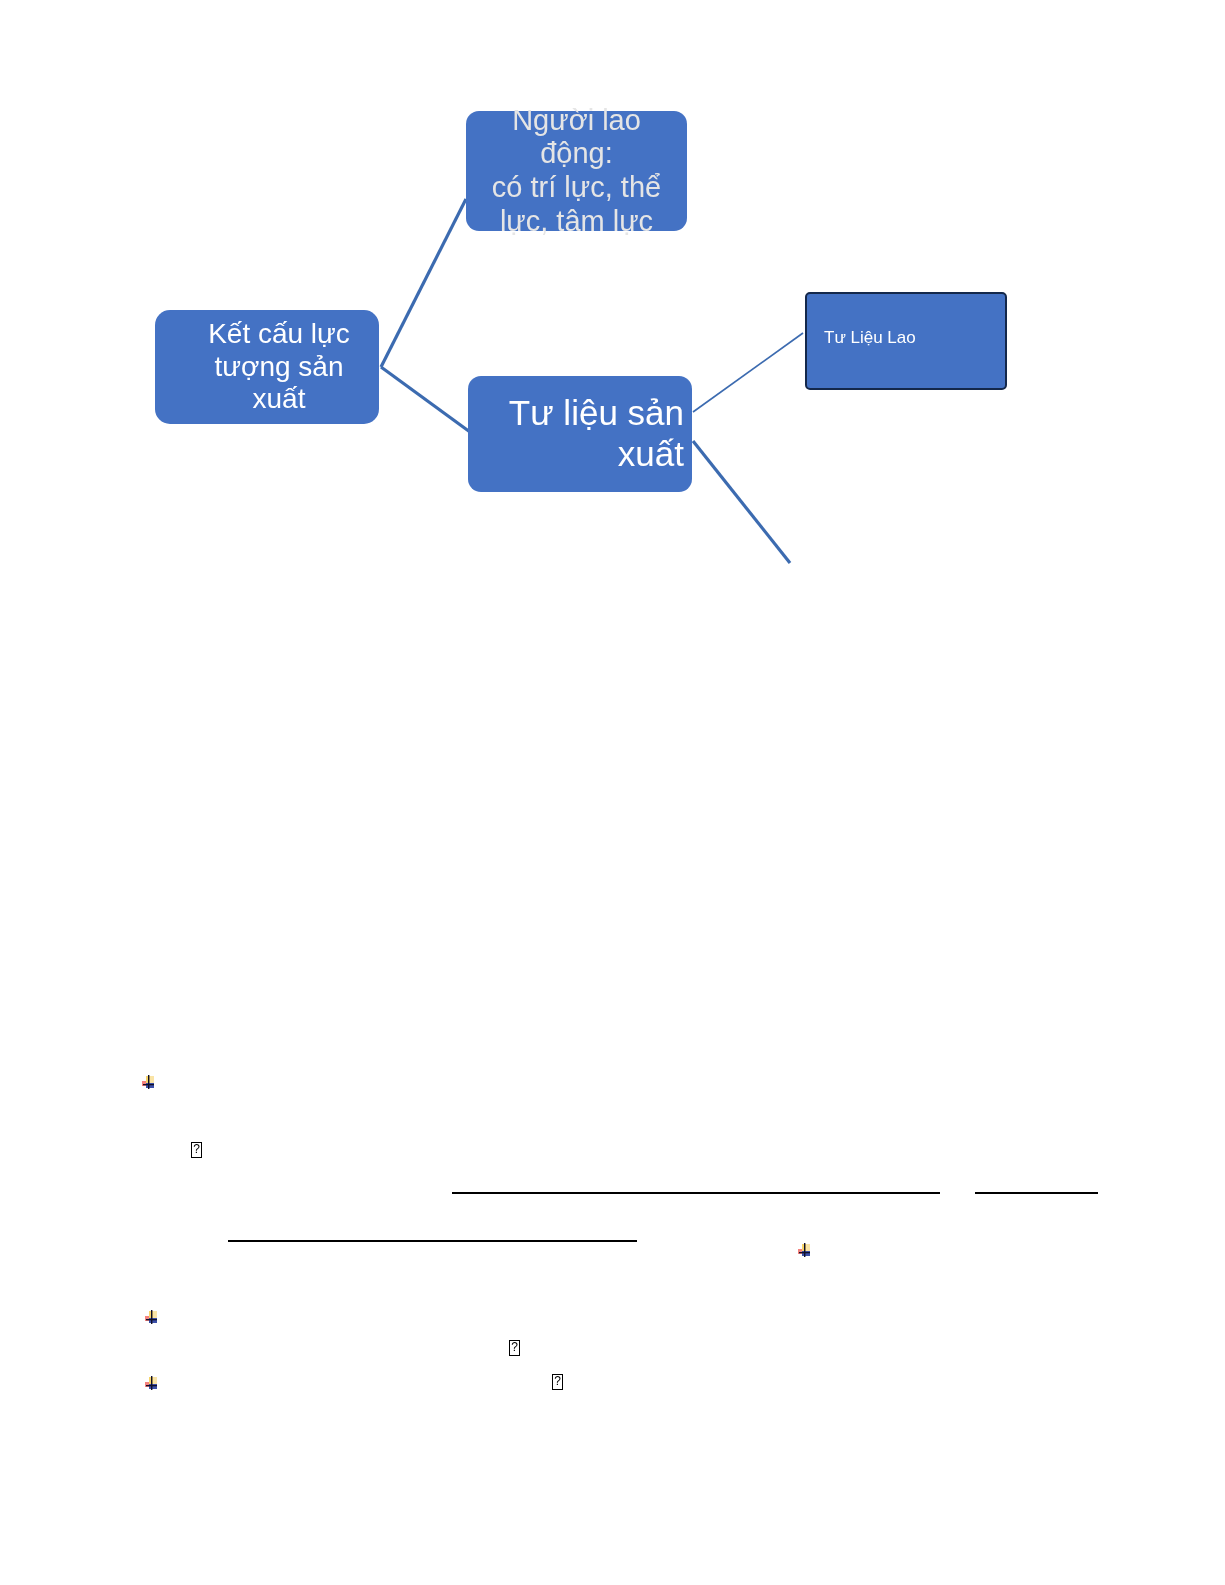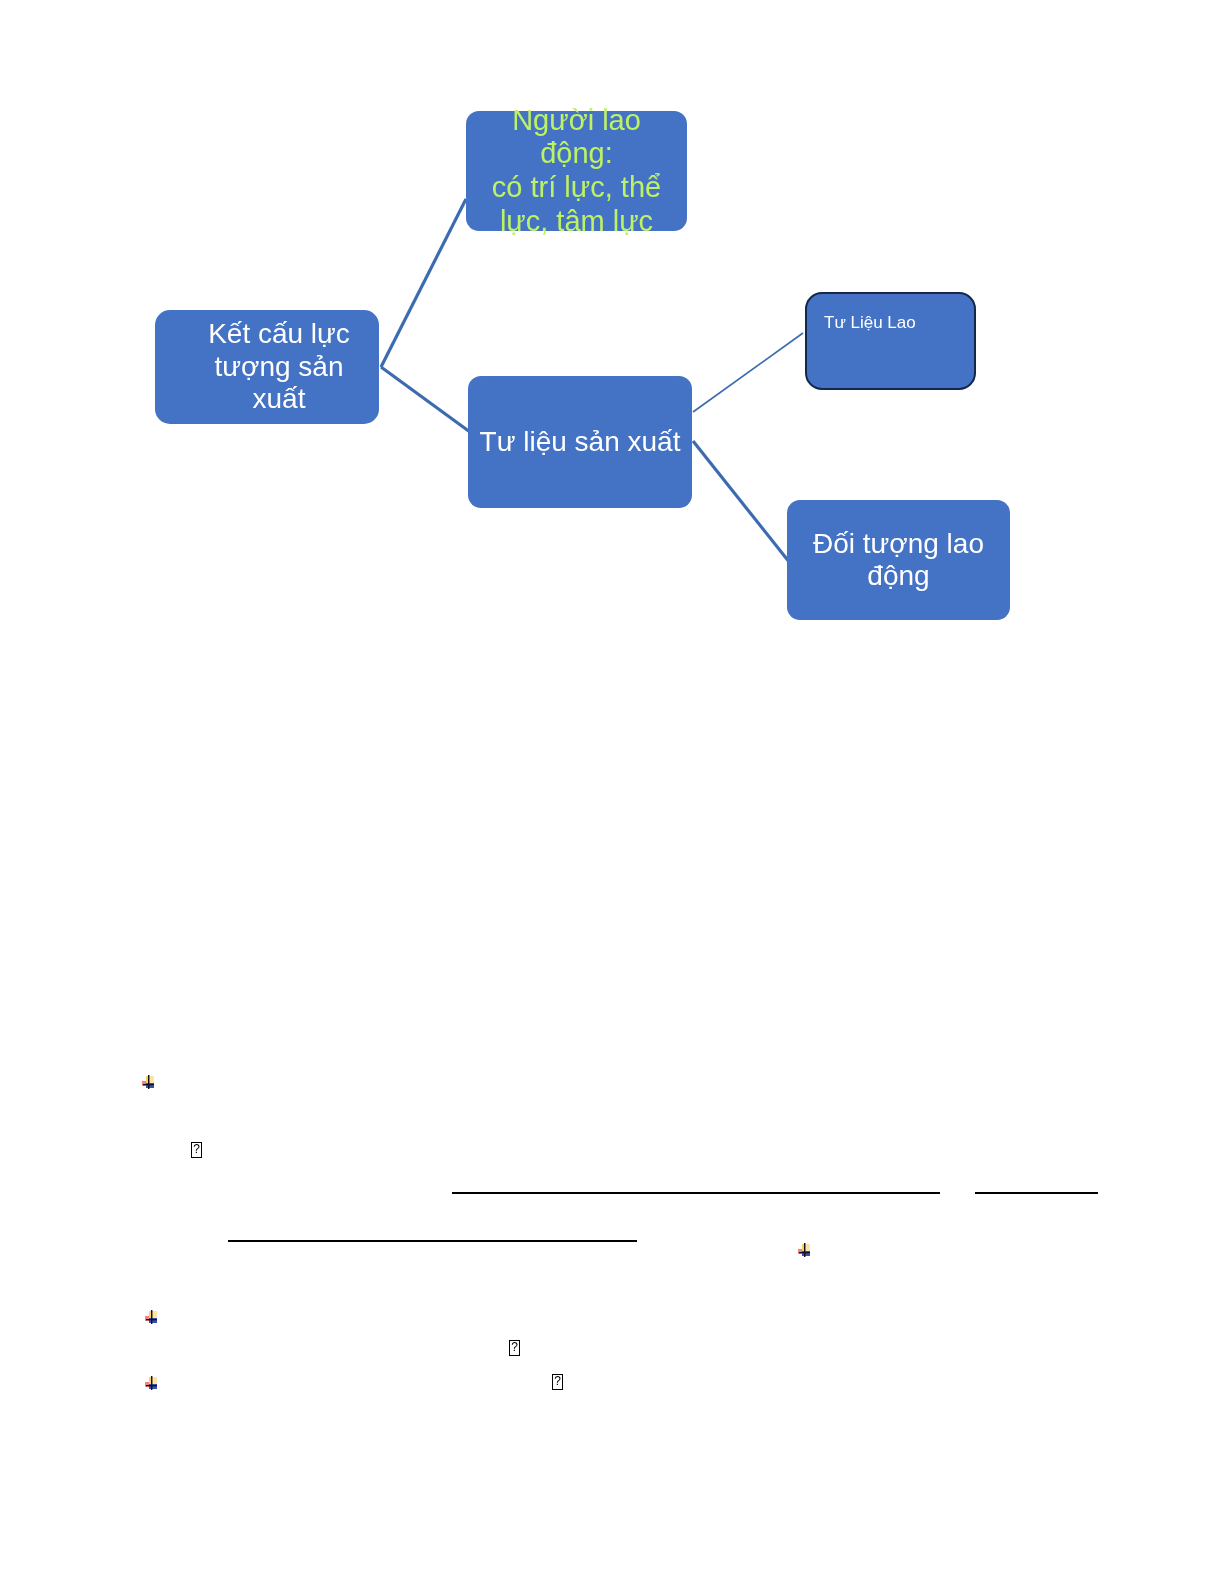--- a/index.html
+++ b/index.html
@@ -46,55 +46,56 @@
     color: #ffffff;
     line-height: 1.16;
     padding: 4px 8px;
   }
 
   .node-worker {
     left: 466px;
     top: 111px;
     width: 221px;
     height: 120px;
-    color: #bef264;
+    color: #e5e5e5;
     font-size: 29px;
     border-radius: 13px;
   }
 
   .node-root {
     left: 155px;
     top: 310px;
     width: 224px;
     height: 114px;
     font-size: 28px;
     border-radius: 15px;
     padding-left: 32px;
   }
 
   .node-means {
     left: 468px;
     top: 376px;
     width: 224px;
-    height: 132px;
-    font-size: 28px;
+    height: 116px;
+    font-size: 35px;
     border-radius: 13px;
+    text-align: right;
   }
 
   .node-tools {
     left: 805px;
     top: 292px;
-    width: 171px;
+    width: 202px;
     height: 98px;
     border: 2.5px solid #14284B;
-    border-radius: 17px;
+    border-radius: 5px;
     font-size: 17px;
     justify-content: flex-start;
     align-items: flex-start;
-    padding: 19px 0 0 17px;
+    padding: 34px 0 0 17px;
     text-align: left;
   }
 
   .node-object {
     left: 787px;
     top: 500px;
     width: 223px;
     height: 120px;
     font-size: 28px;
     border-radius: 13px;
@@ -160,26 +161,20 @@
     </div>
 
     <div class="node node-means">
       <span>Tư liệu sản xuất</span>
     </div>
 
     <div class="node node-tools">
       <span>Tư Liệu Lao</span>
     </div>
 
-    <div class="node node-object">
-      <span>
-        <span>Đối tượng lao</span><br>
-        <span>động</span>
-      </span>
-    </div>
 
   </div>
 
   <svg class="broken-img" style="left:141px; top:1075px;" viewBox="0 0 15 15" xmlns="http://www.w3.org/2000/svg">
     <rect x="1" y="6" width="5" height="5" fill="#F4827E"></rect>
     <rect x="5" y="1" width="5" height="9" fill="#F7D46A"></rect>
     <rect x="9" y="1" width="4" height="8" fill="#FAE4A6"></rect>
     <rect x="5" y="8" width="8" height="5" fill="#3B4FA8"></rect>
     <rect x="7" y="0" width="1.4" height="14" fill="#10102A"></rect>
     <rect x="2" y="9" width="11" height="1.3" fill="#10102A"></rect>

